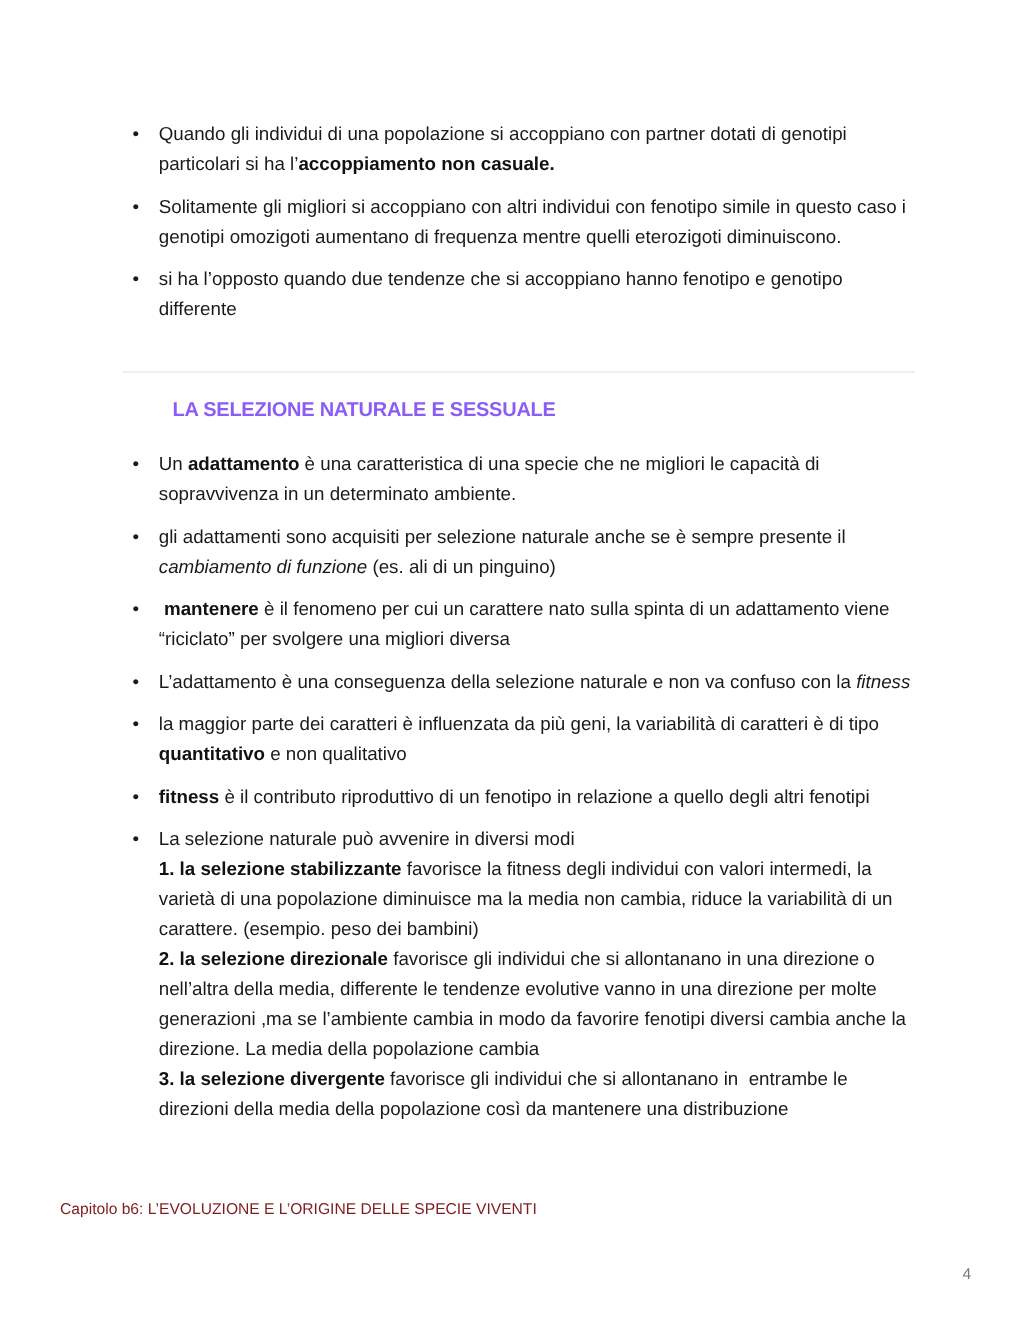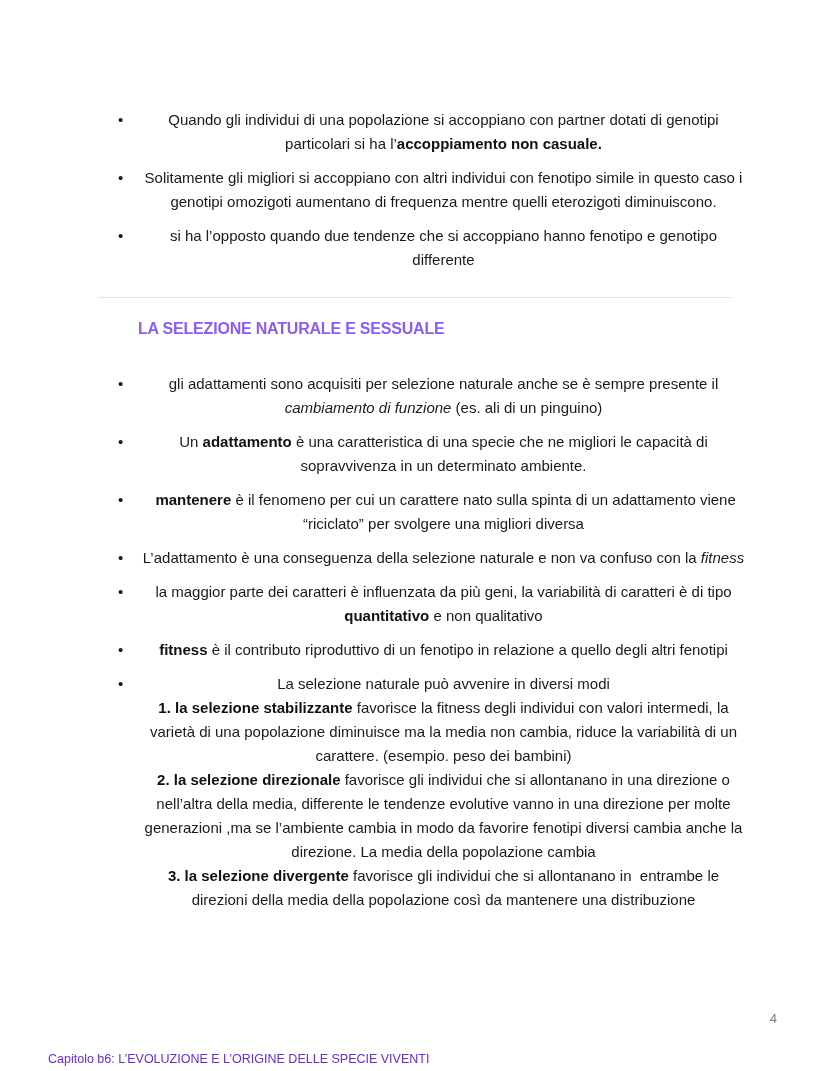--- a/index.html
+++ b/index.html
@@ -1,47 +1,47 @@
 <!DOCTYPE html>
 <html><head>
   <meta charset="utf-8">
   <style>
     html, body { margin: 0; padding: 0; background: #ffffff; }
     body { width: 828px; height: 1071px; position: relative; overflow: hidden;
       font-family: "Liberation Sans", sans-serif; color: #1a1a1a; }
     .page { position: absolute; left: 0; top: 0; width: 828px; height: 1071px; }
-    ul { list-style: none; margin: 12px; padding: 0; text-align: center; }
+    ul { list-style: none; margin: 0; padding: 0; }
     .list { position: absolute; left: 106px; width: 630px; }
     .item { position: relative; padding-left: 21px; font-size: 15px; line-height: 24px; margin-bottom: 10px; }
     .item::before { content: "•"; position: absolute; left: 0; top: 0; font-size: 15px; }
     .hr { position: absolute; left: 98px; top: 297px; width: 634px; height: 1px; background: #e6e6e6; }
     .h2 { position: absolute; left: 98px; top: 320px; font-size: 16px; font-weight: bold; color: #8b5cf6; letter-spacing: -0.2px; margin-left: 40px; }
     b { font-weight: bold; color: #111; }
     i { font-style: italic; }
-    .footer-left { position: absolute; left: 48px; top: 1052px; font-size: 12.5px; color: #6d28d9; }
+    .footer-left { position: absolute; left: 48px; top: 960px; font-size: 12.5px; color: #7f1d1d; }
     .footer-right { position: absolute; left: 770px; top: 1012px; font-size: 12.5px; color: #777; }
   </style>
 </head>
 <body>
 
 <div class="page">
 
   <ul class="list" style="top:96px;">
     <li class="item"><span>Quando gli individui di una popolazione si accoppiano con partner dotati di genotipi particolari si ha l’</span><b>accoppiamento non casuale.</b></li>
     <li class="item"><span>Solitamente gli migliori si accoppiano con altri individui con fenotipo simile in questo caso i genotipi omozigoti aumentano di frequenza mentre quelli eterozigoti diminuiscono.</span></li>
     <li class="item"><span>si ha l’opposto quando due tendenze che si accoppiano hanno fenotipo e genotipo differente</span></li>
   </ul>
 
   <div class="hr"></div>
 
   <div class="h2">LA SELEZIONE NATURALE E SESSUALE</div>
 
   <ul class="list" style="top:360px;">
+    <li class="item"><span>Un </span><b>adattamento</b><span> è una caratteristica di una specie che ne migliori le capacità di sopravvivenza in un determinato ambiente.</span></li>
     <li class="item"><span>gli adattamenti sono acquisiti per selezione naturale anche se è sempre presente il </span><i>cambiamento di funzione</i><span> (es. ali di un pinguino)</span></li>
-    <li class="item"><span>Un </span><b>adattamento</b><span> è una caratteristica di una specie che ne migliori le capacità di sopravvivenza in un determinato ambiente.</span></li>
     <li class="item"><span style="white-space:pre"> </span><b>mantenere</b><span> è il fenomeno per cui un carattere nato sulla spinta di un adattamento viene “riciclato” per svolgere una migliori diversa</span></li>
     <li class="item"><span>L’adattamento è una conseguenza della selezione naturale e non va confuso con la </span><i>fitness</i></li>
     <li class="item"><span>la maggior parte dei caratteri è influenzata da più geni, la variabilità di caratteri è di tipo </span><b>quantitativo</b><span> e non qualitativo</span></li>
     <li class="item"><b>fitness</b><span> è il contributo riproduttivo di un fenotipo in relazione a quello degli altri fenotipi</span></li>
     <li class="item">
       <span>La selezione naturale può avvenire in diversi modi</span><br>
       <b>1. la selezione stabilizzante</b><span> favorisce la fitness degli individui con valori intermedi, la varietà di una popolazione diminuisce ma la media non cambia, riduce la variabilità di un carattere. (esempio. peso dei bambini)</span><br>
       <b>2. la selezione direzionale</b><span> favorisce gli individui che si allontanano in una direzione o nell’altra della media, differente le tendenze evolutive vanno in una direzione per molte generazioni ,ma se l’ambiente cambia in modo da favorire fenotipi diversi cambia anche la direzione. La media della popolazione cambia</span><br>
       <b>3. la selezione divergente</b><span style="white-space:pre-wrap"> favorisce gli individui che si allontanano in  entrambe le direzioni della media della popolazione così da mantenere una distribuzione</span>
     </li>

